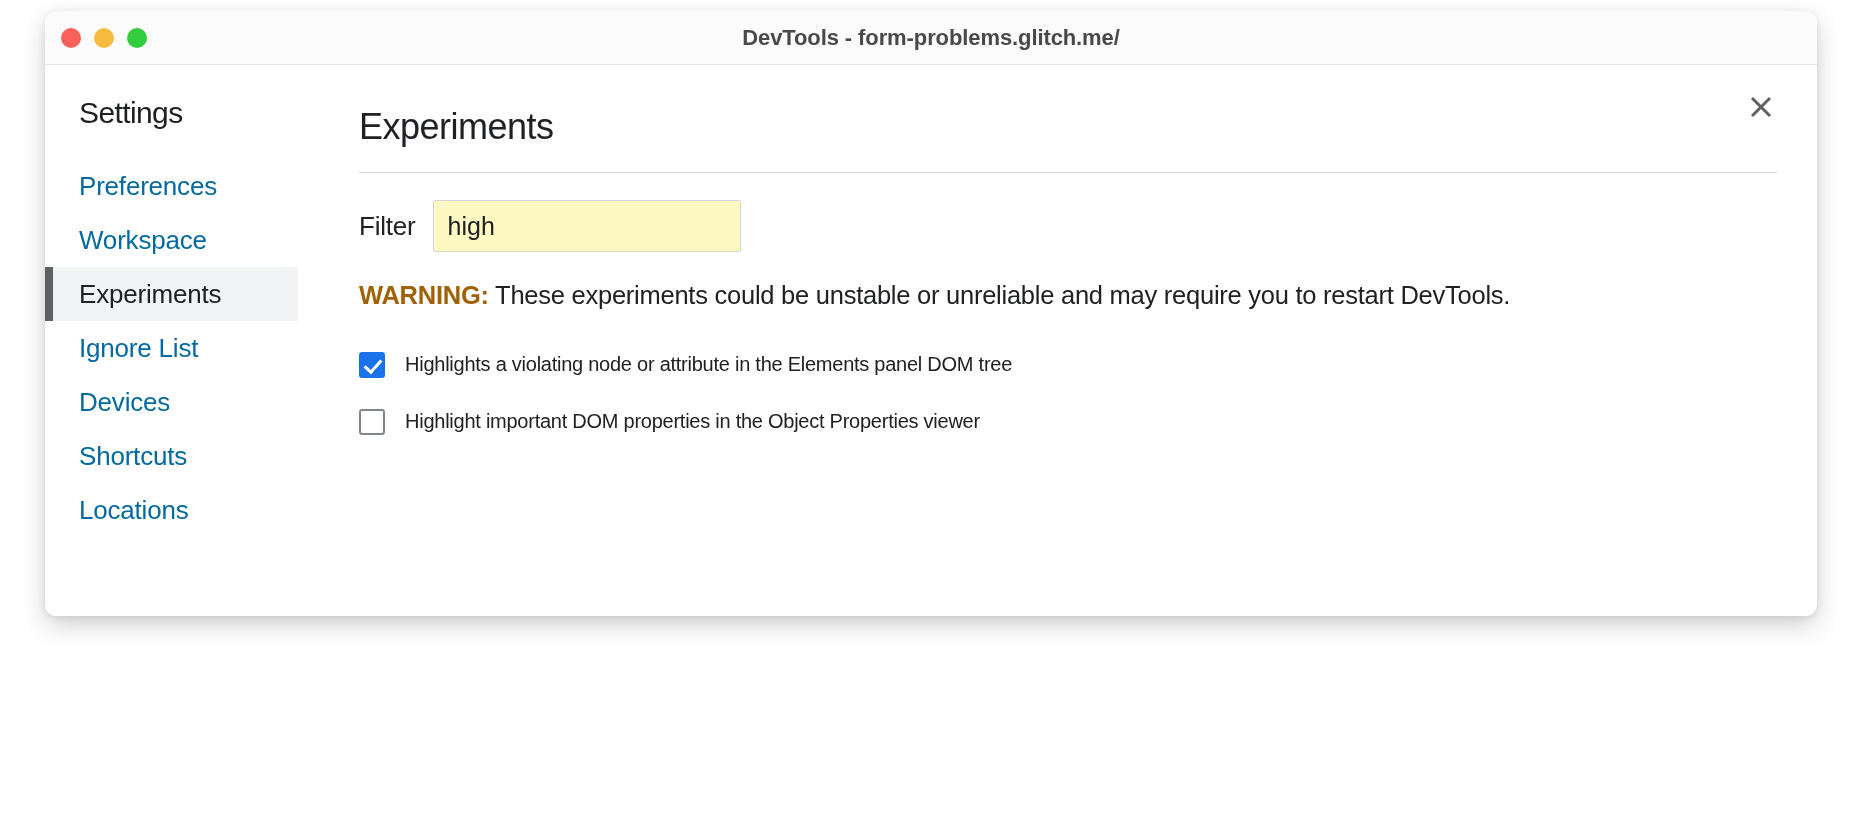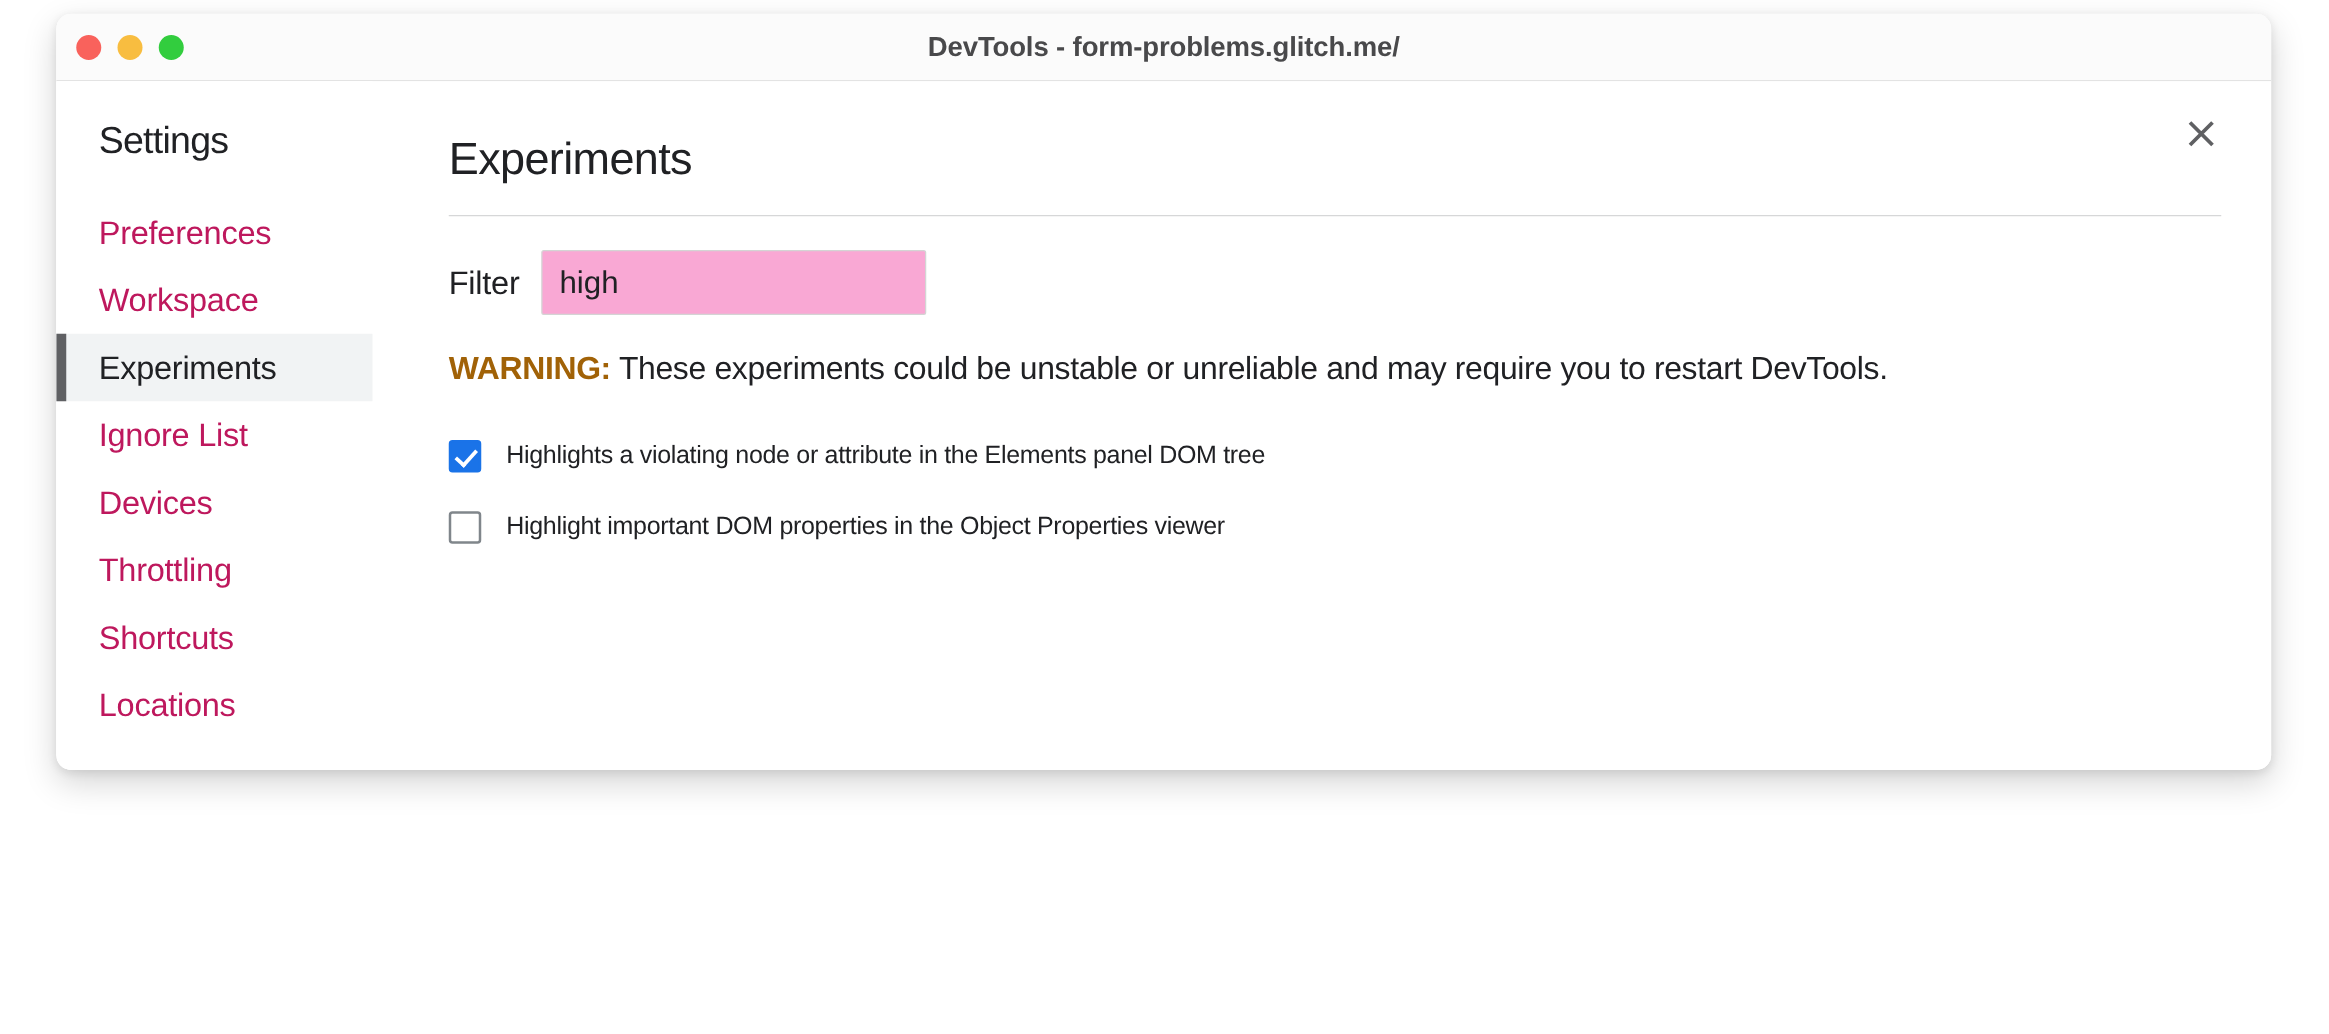--- a/index.html
+++ b/index.html
@@ -99,21 +99,21 @@
     line-height: 48px;
   }
 
   .sidebar-item {
     position: relative;
     height: 54px;
     display: flex;
     align-items: center;
     padding-left: 34px;
     font-size: 26px;
-    color: #be185d;
+    color: #0369a1;
     letter-spacing: -0.2px;
     cursor: pointer;
     user-select: none;
   }
   .sidebar-item.selected {
     background: #f1f3f4;
     color: #202124;
   }
   .sidebar-item.selected::before {
     content: "";
@@ -173,21 +173,21 @@
     color: #202124;
     margin-right: 17px;
     letter-spacing: -0.2px;
     user-select: none;
   }
   .filter-input {
     width: 308px;
     height: 52px;
     border: 1px solid #d4d4d4;
     border-radius: 2px;
-    background: #f9a8d4;
+    background: #fef9c3;
     font-family: "Liberation Sans", sans-serif;
     font-size: 25px;
     color: #202124;
     padding: 0 14px;
     outline: none;
   }
 
   .warning-line {
     margin-top: 28px;
     font-size: 25.5px;
@@ -274,23 +274,20 @@
         <div class="sidebar-item selected">
           <span>Experiments</span>
         </div>
         <div class="sidebar-item">
           <span>Ignore List</span>
         </div>
         <div class="sidebar-item">
           <span>Devices</span>
         </div>
         <div class="sidebar-item">
-          <span>Throttling</span>
-        </div>
-        <div class="sidebar-item">
           <span>Shortcuts</span>
         </div>
         <div class="sidebar-item">
           <span>Locations</span>
         </div>
       </div>
 
       <div class="content">
 
         <div class="close-button">

